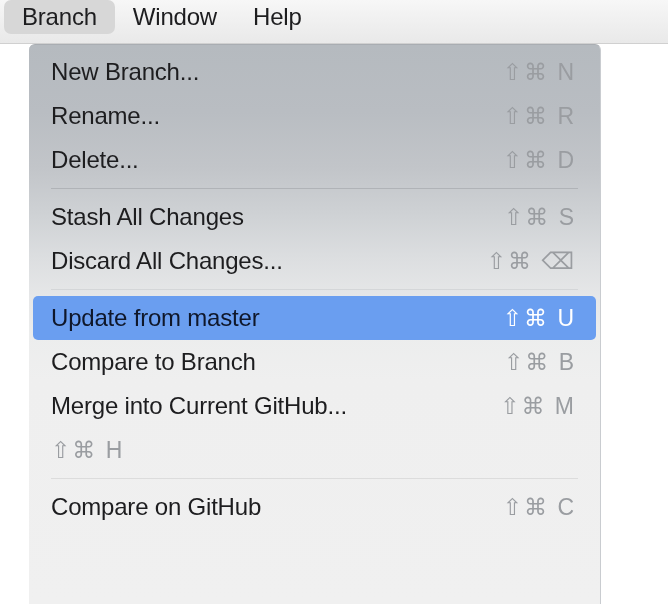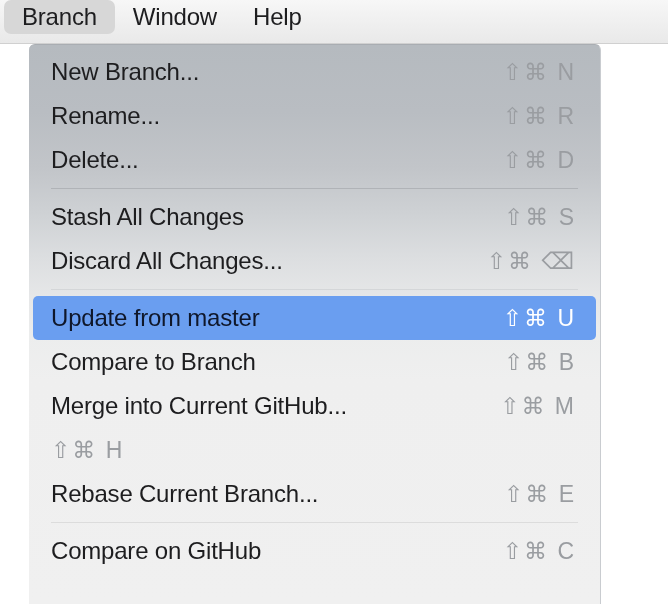--- a/index.html
+++ b/index.html
@@ -170,23 +170,19 @@
         <span class="menu-label">Compare to Branch</span>
         <span class="menu-shortcut">⇧⌘ B</span>
       </div>
       <div class="menu-row">
         <span class="menu-label">Merge into Current GitHub...</span>
         <span class="menu-shortcut">⇧⌘ M</span>
       </div>
       <div class="menu-row">
         <span class="menu-shortcut">⇧⌘ H</span>
       </div>
-      <div class="menu-row">
-        <span class="menu-label">Rebase Current Branch...</span>
-        <span class="menu-shortcut">⇧⌘ E</span>
-      </div>
       <div class="separator light"></div>
       <div class="menu-row">
         <span class="menu-label">Compare on GitHub</span>
         <span class="menu-shortcut">⇧⌘ C</span>
       </div>
     </div>
 </div>
 
 </body></html>

